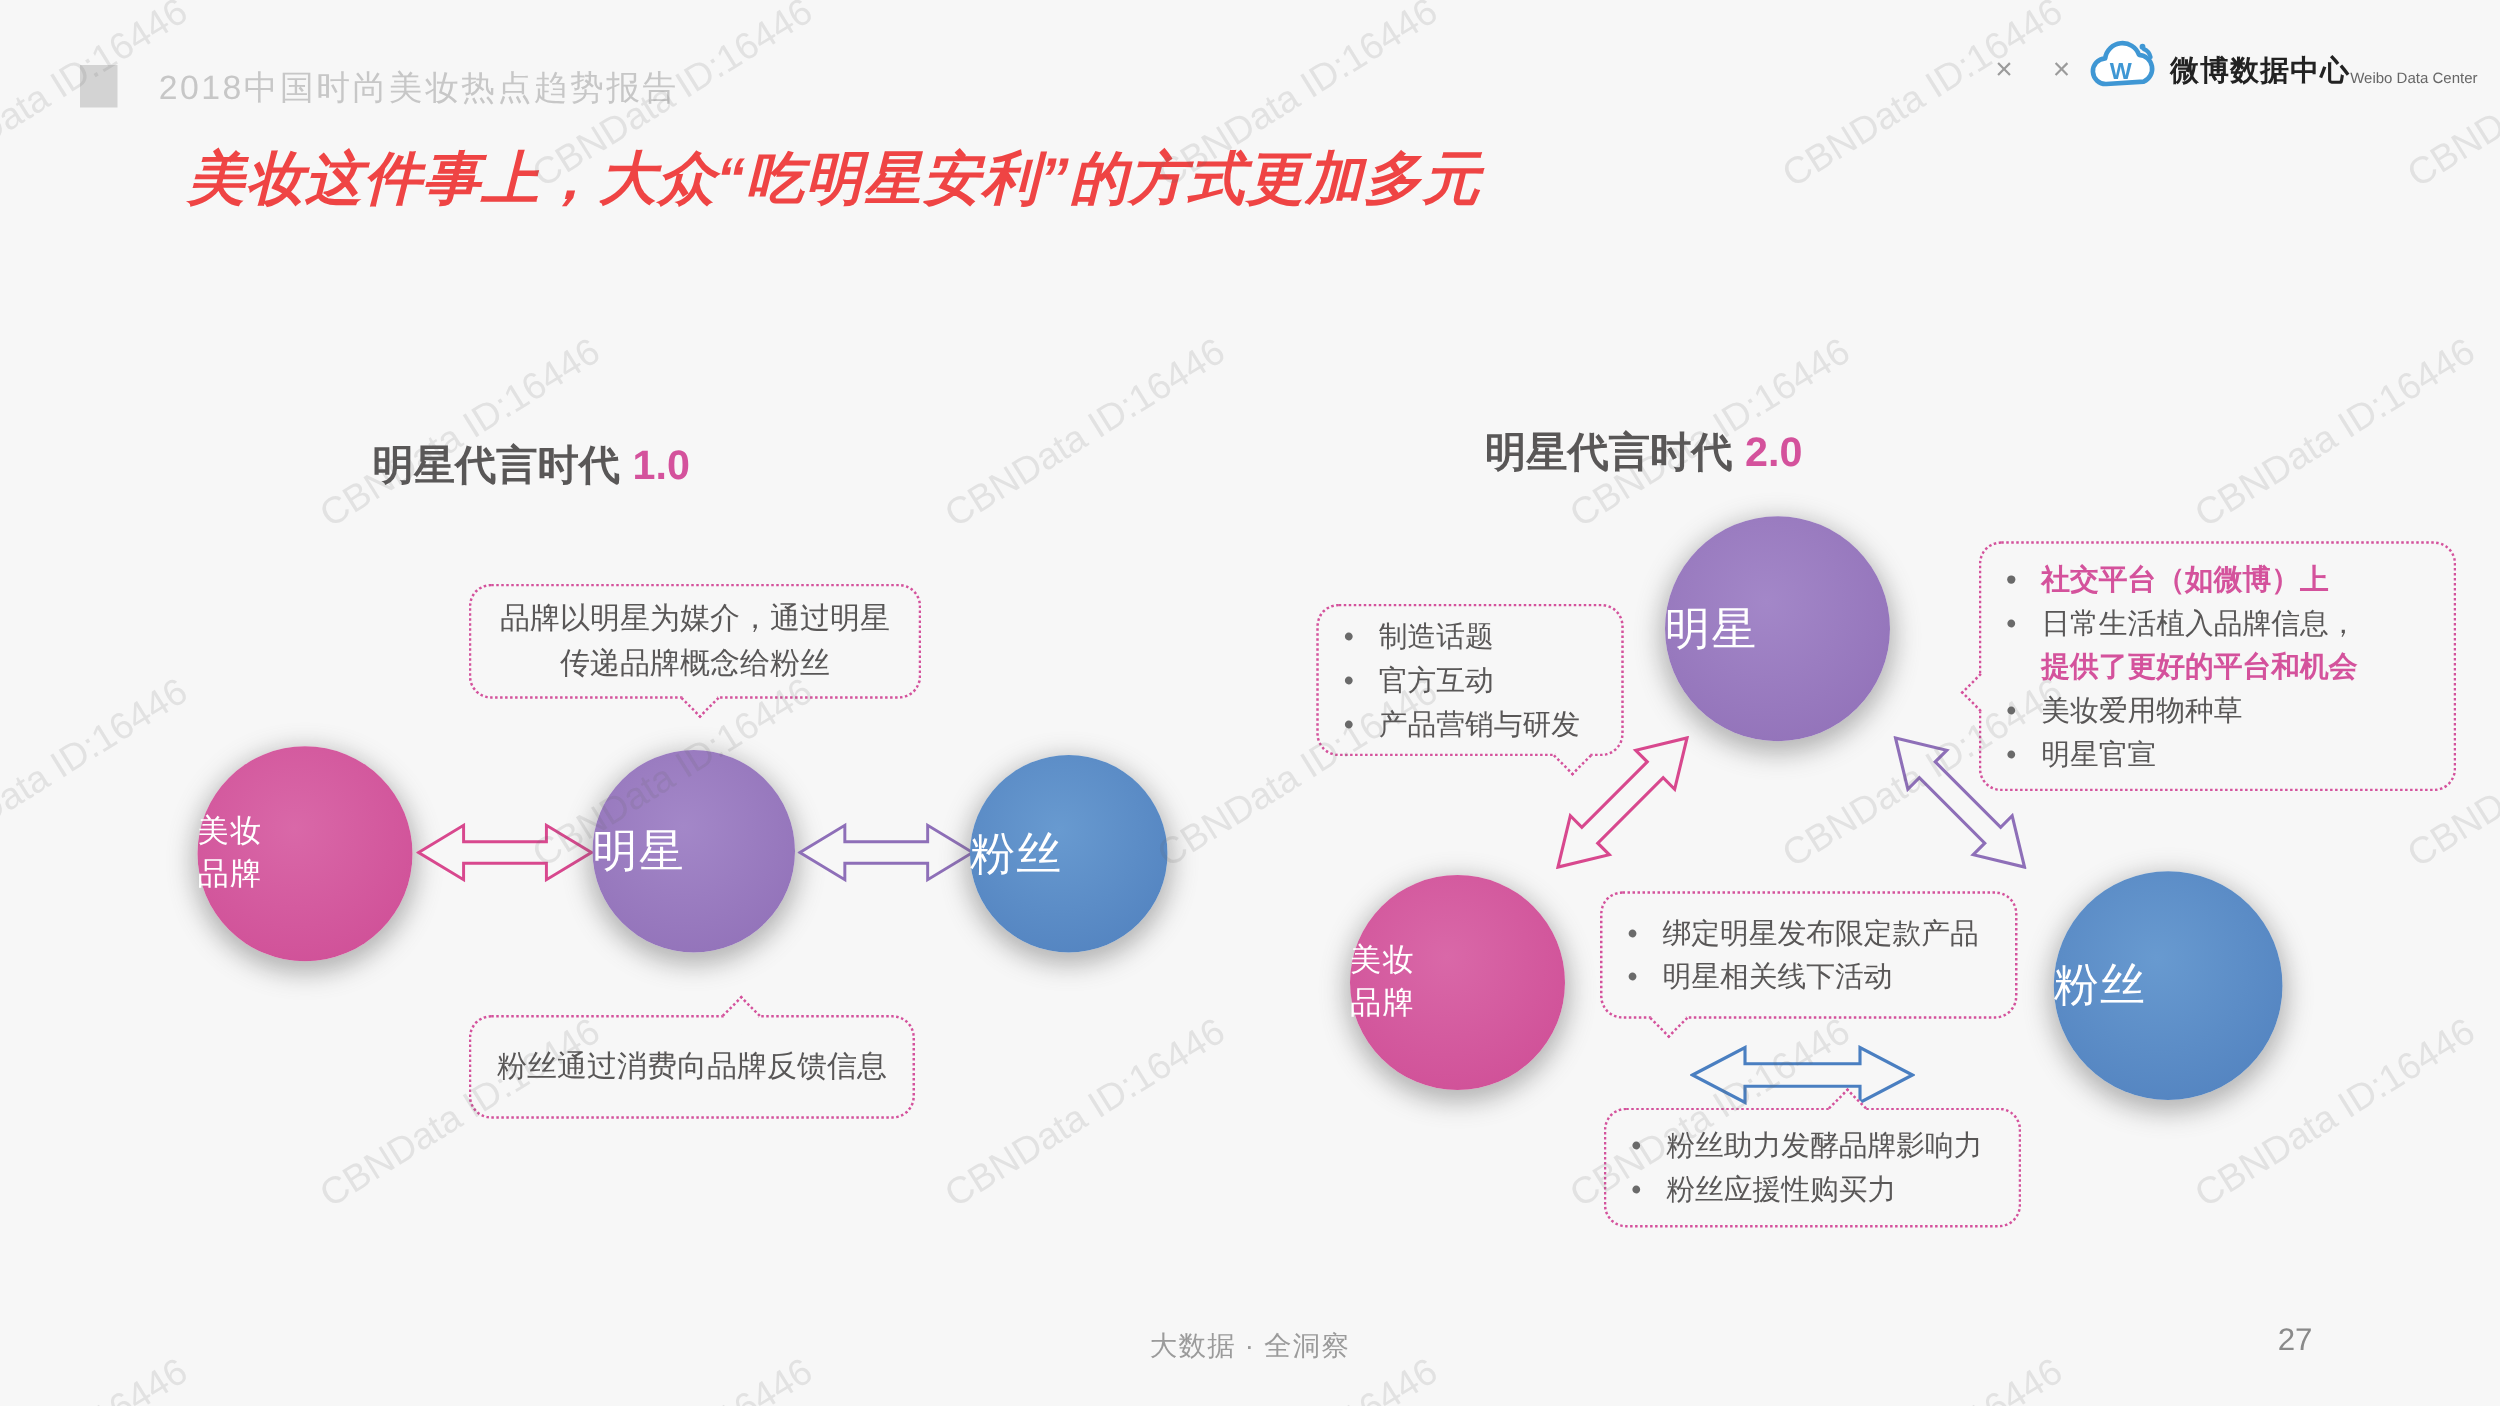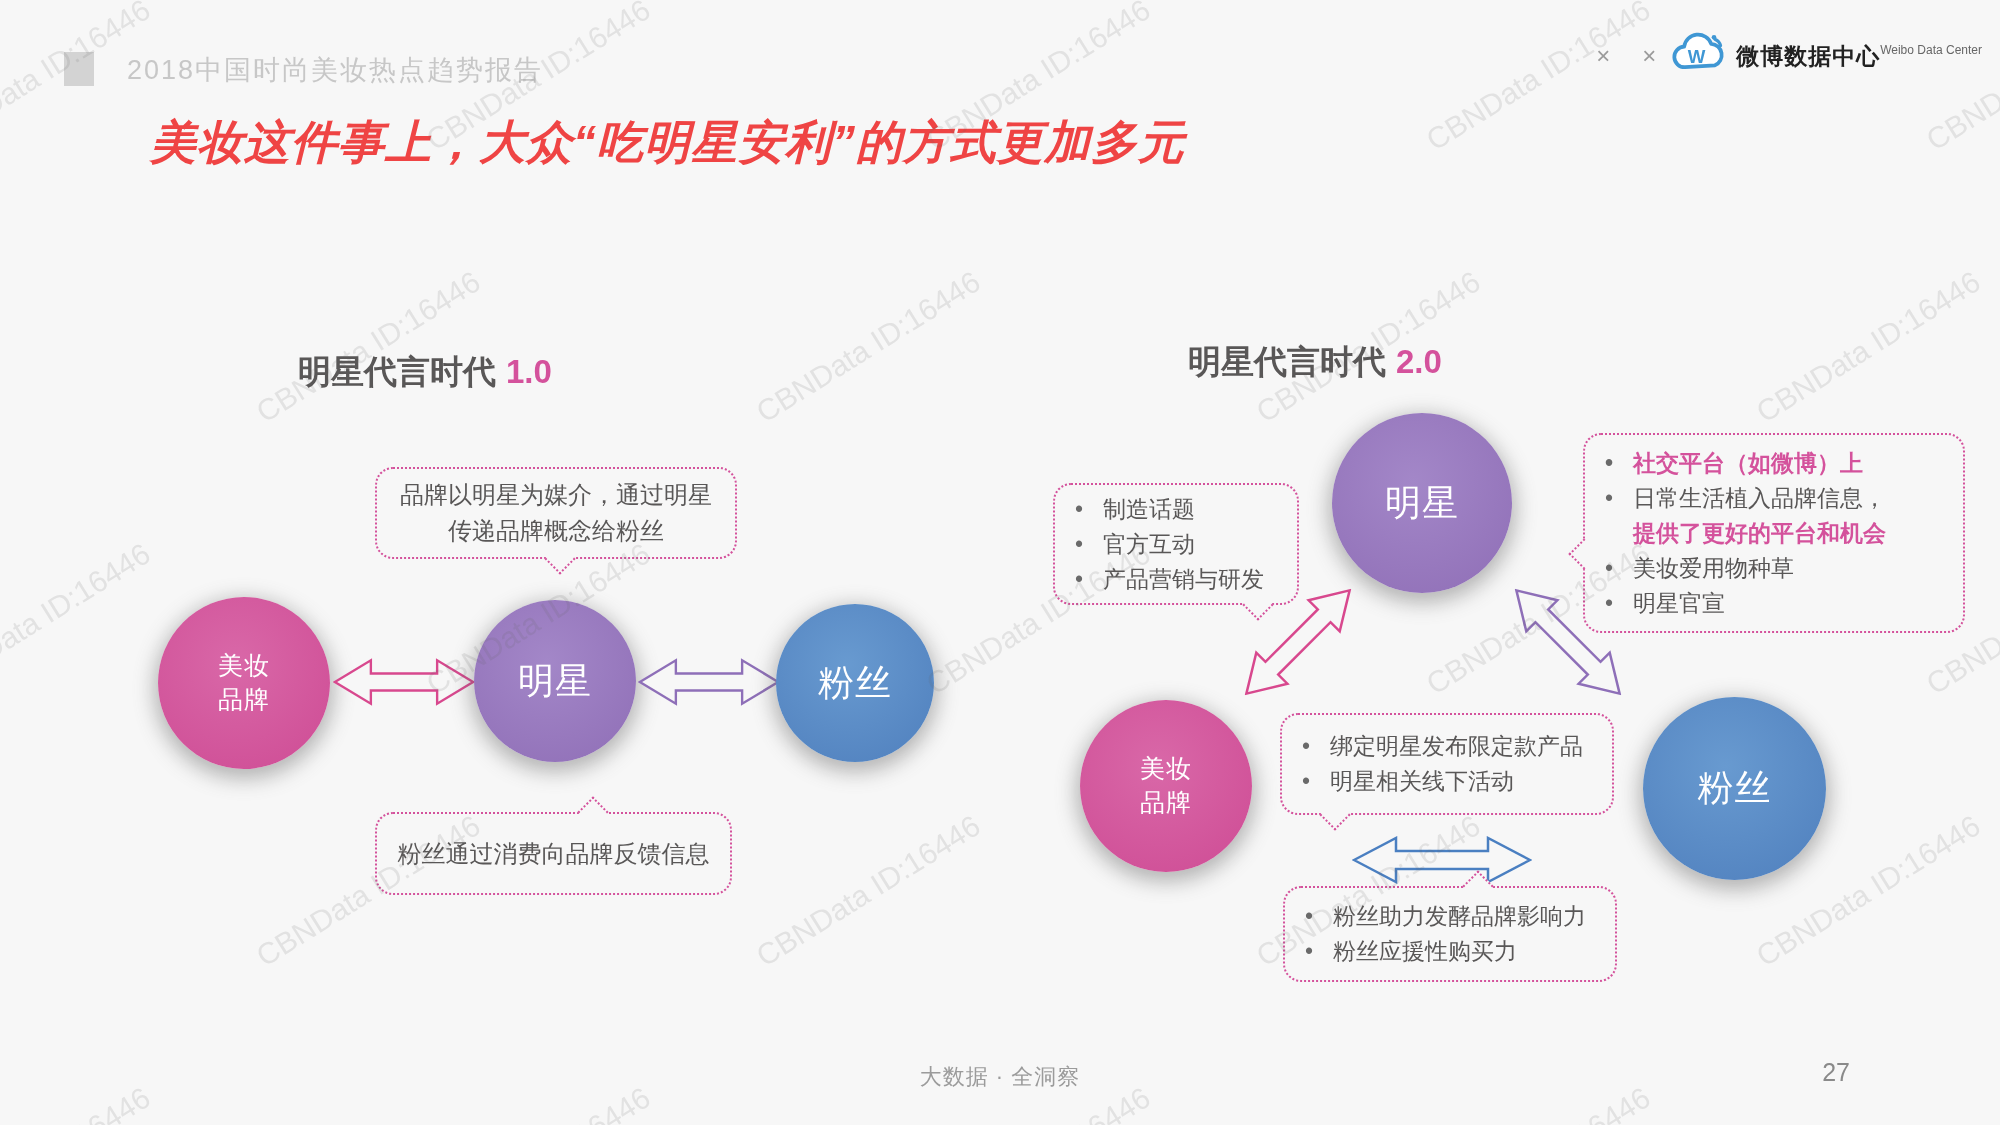--- a/index.html
+++ b/index.html
@@ -20,28 +20,28 @@
   .logos{position:absolute;right:18px;top:18px;height:76px;display:flex;align-items:center;}
   .cbn{display:flex;flex-direction:column;align-items:flex-start;}
   .cbn-word{font-size:33px;font-weight:900;letter-spacing:1px;color:#1b1b1b;line-height:1;}
   .cbn-word .n{color:#f26522;}
   .cbn-sub{font-size:13px;letter-spacing:4.5px;color:#3a3a3a;margin-top:6px;}
   .x-sep{font-size:24px;color:#9b9b9b;margin:0 16px;}
   .logo-unit{display:flex;align-items:center;}
   .wf-text{font-size:30px;font-weight:800;font-style:italic;color:#111;margin-left:8px;letter-spacing:1px;}
   .wdc-col{margin-left:8px;display:flex;}
   .wdc-cn{font-size:23px;font-weight:700;color:#222;letter-spacing:1px;}
-  .wdc-en{font-size:12px;color:#666;margin-top:2px;}
+  .wdc-en{font-size:12px;color:#666;margin-top:14px;}
   
   .slide-title{position:absolute;left:150px;top:112px;font-size:46px;font-weight:bold;color:#ef4444;letter-spacing:1px;font-style:italic;}
   
   .era-title{position:absolute;width:520px;text-align:left;font-size:33px;font-weight:bold;color:var(--gray);}
   .era-title .ver{color:var(--pink);margin-left:10px;}
   
-  .node{position:absolute;border-radius:50%;display:flex;align-items:center;justify-content:center;
+  .node{position:absolute;border-radius:50%;display:flex;align-items:center;justify-content:flex-start;
         text-align:center;color:#fff;box-shadow:0 6px 20px 4px rgba(100,100,100,.45);}
   .node.pink{background:radial-gradient(circle at 45% 38%,#d968a8,#ce4b94);}
   .node.purple{background:radial-gradient(circle at 45% 38%,#a387c8,#8f6eb6);}
   .node.blue{background:radial-gradient(circle at 45% 38%,#689ad0,#4f7fbd);}
   .node-label{font-size:25px;line-height:1.35;letter-spacing:1px;}
   
   .bubble{position:absolute;border:2px dotted var(--pink);border-radius:18px;background:var(--bg);
           color:var(--gray);display:flex;align-items:center;justify-content:center;}
   .bubble-text{font-size:24px;line-height:36px;text-align:center;padding:6px 12px;}
   .tail{position:absolute;width:22px;height:22px;background:var(--bg);transform:rotate(45deg);}

